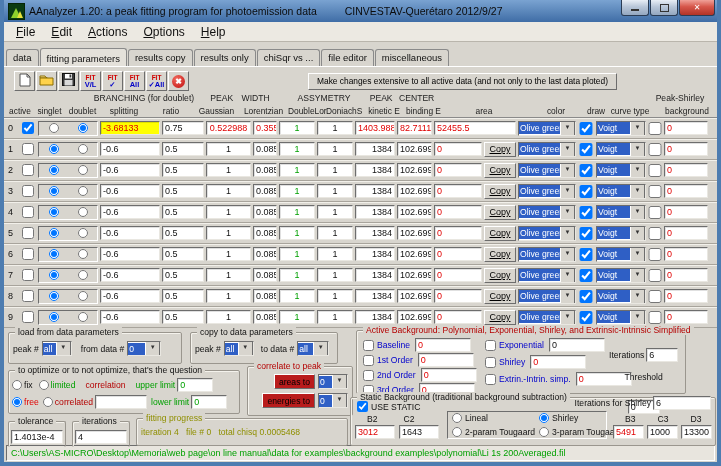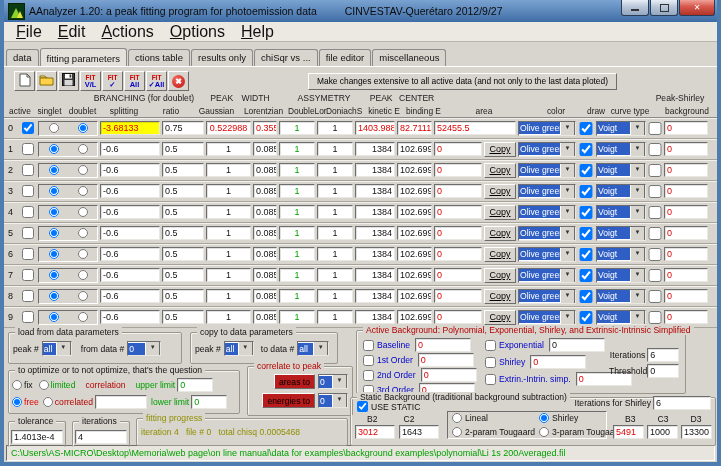--- a/index.html
+++ b/index.html
@@ -13,21 +13,21 @@
   .wtitle{font-size:10.5px;color:#0b0b0b;white-space:nowrap;}
   .wtitle2{font-size:10.5px;color:#0b0b0b;margin-left:28px;white-space:nowrap;}
   .capbtns{margin-left:auto;display:flex;gap:1px;align-self:flex-start;padding-top:0;}
   .capbtn{width:26px;height:15px;border:1px solid #2a3c55;border-top:none;border-radius:0 0 3px 3px;background:linear-gradient(#e8eef6,#b8c6d8 45%,#93a7c0);display:flex;align-items:center;justify-content:center;font-size:8px;color:#222;}
   .capbtn.close{width:34px;background:linear-gradient(#f0a198,#d6564a 45%,#b13327);color:#fff;font-weight:bold;}
   .minglyph{display:block;width:8px;height:2px;background:#333;margin-top:5px;}
   .maxglyph{display:block;width:7px;height:6px;border:1px solid #333;}
   
   .client{flex:1;display:flex;flex-direction:column;background:#d8d5ce;min-height:0;}
   .menubar{height:19px;display:flex;align-items:center;background:#ece9e2;border-bottom:1px solid #b9b5ac;padding-left:4px;flex:0 0 auto;}
-  .menuitem{padding:2px 8px;font-size:16px;}
+  .menuitem{padding:2px 8px;font-size:12px;}
   .tabbar{height:22px;display:flex;align-items:flex-end;padding:2px 2px 0 2px;gap:1px;flex:0 0 auto;background:#d8d5ce;}
   .tab{font-size:9.5px;padding:2px 6px 3px 6px;background:#d8d5ce;border:1px solid #8a8a8a;border-bottom:none;border-radius:3px 3px 0 0;white-space:nowrap;color:#111;}
   .tab.active{background:#e4e1da;position:relative;top:1px;padding-top:4px;font-weight:normal;}
   .content{flex:1;border-top:1px solid #fff;position:relative;min-height:0;}
   
   .toolbar{height:24px;display:flex;align-items:center;padding:2px 0 0 10px;}
   .tbtn{width:21px;height:20px;box-sizing:border-box;border:1px solid;border-color:#fff #6d6d6d #6d6d6d #fff;background:#d8d5ce;display:flex;align-items:center;justify-content:center;margin-right:1px;padding:0;}
   .fitlines{display:flex;flex-direction:column;align-items:center;line-height:7px;}
   .fit1{color:#d00000;font-size:6.5px;font-weight:bold;}
   .fit2{color:#0000c8;font-size:7.5px;font-weight:bold;white-space:nowrap;}
@@ -104,21 +104,21 @@
     <div class="menubar">
         <span class="menuitem"><u>F</u>ile</span>
         <span class="menuitem"><u>E</u>dit</span>
         <span class="menuitem"><u>A</u>ctions</span>
         <span class="menuitem"><u>O</u>ptions</span>
         <span class="menuitem"><u>H</u>elp</span>
       </div>
     <div class="tabbar">
         <span class="tab">data</span>
         <span class="tab active">fitting parameters</span>
-        <span class="tab">ctions table</span>
+        <span class="tab">results copy</span>
         <span class="tab">results only</span>
         <span class="tab">chiSqr vs ...</span>
         <span class="tab">file editor</span>
         <span class="tab">miscellaneous</span>
       </div>
 
     <div class="content">
 
       <div class="toolbar">
         <span style="display:flex;">
@@ -620,21 +620,21 @@
                 <input class="cb" type="checkbox" style="">
                 <span class="sm blue">Extrin.-Intrin. simp.</span>
                 <span class="fld red" style="width: 56px; margin-left: 2px;">0</span>
               </div>
             </div>
           <div style="position:absolute;left:252px;top:17px;">
             <div class="row" style="justify-content:flex-end;gap:2px;">
               <span class="sm">Iterations</span>
               <span class="fld" style="width:32px;">6</span>
             </div>
-            <div class="row" style="justify-content:flex-end;gap:0;margin-top:2px;">
+            <div class="row" style="justify-content:flex-end;gap:18px;margin-top:10px;flex-direction:column;">
               <span class="sm">Threshold</span>
               <span class="fld" style="width:32px;">0</span>
             </div>
           </div>
         </div>
 
         <div class="group" style="left:346px;top:69px;width:366px;height:49px;">
           <span class="gtitle">Static Background (traditional background subtraction)</span>
           <div class="row" style="position:absolute;left:6px;top:3px;gap:3px;">
             <input type="checkbox" class="cb" checked="" style="">

